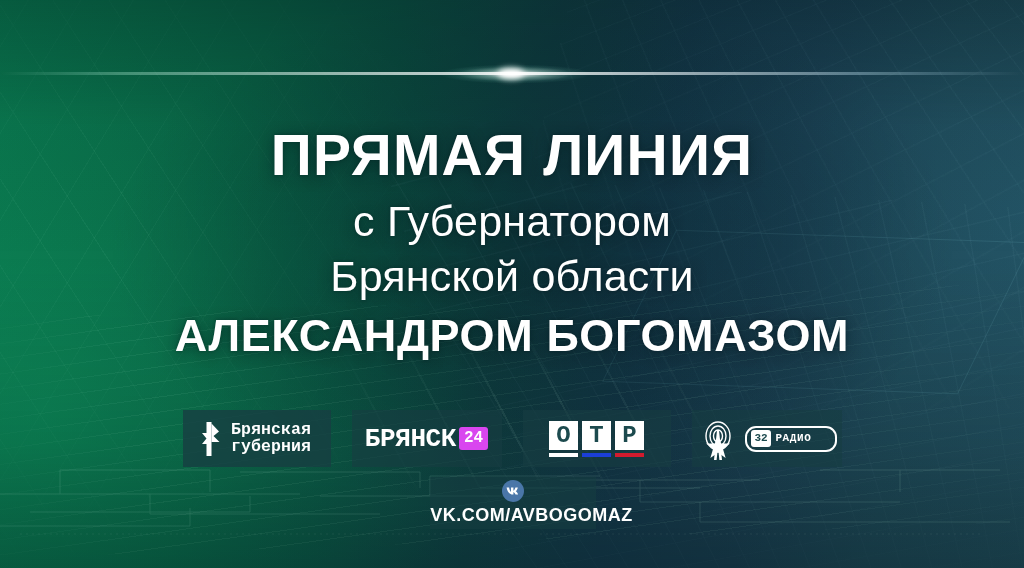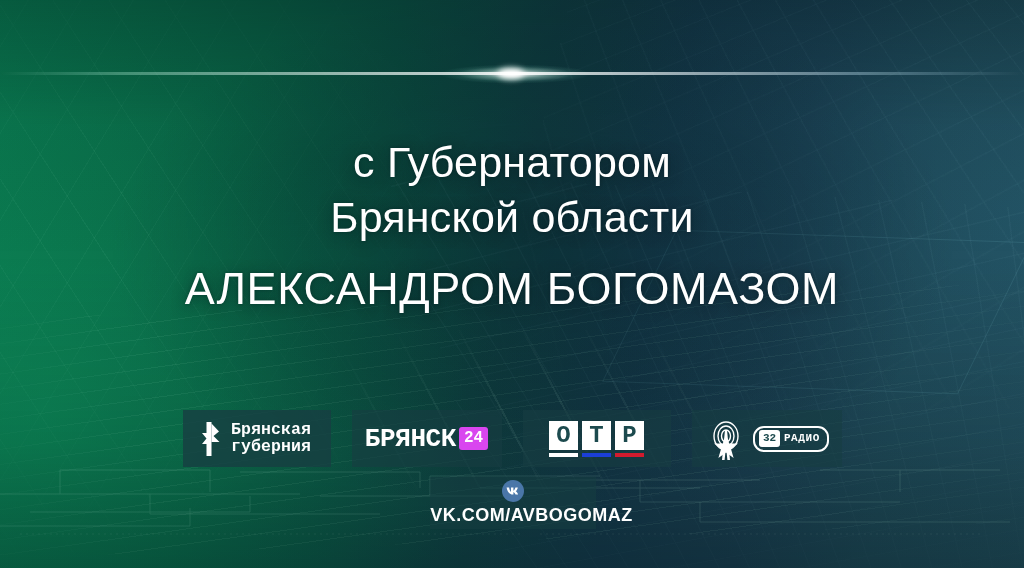--- a/index.html
+++ b/index.html
@@ -177,24 +177,24 @@
   .t-sub{
     font-size:43px;
     font-weight:500;
     letter-spacing:.2px;
     line-height:1.29;
     margin-top:9px;
     white-space:nowrap;
   }
   .t-name{
     font-size:45px;
-    font-weight:normal;
+    font-weight:bold;
     letter-spacing:.6px;
     line-height:1.1;
-    margin-top:18px;
+    margin-top:6px;
     white-space:nowrap;
   }
 
   
   .logo-row{
     position:absolute;left:0;right:0;top:410px;
     display:flex;justify-content:center;align-items:center;
     gap:21px;
     font-family:Liberation Mono, monospace;
   }
@@ -246,21 +246,21 @@
   .bar-w{background:#ffffff;}
   .bar-b{background:#1b3fd8;}
   .bar-r{background:#d21b2e;}
 
   
   .radio{display:flex;align-items:center;gap:5px;}
   .radio-mark{width:44px;height:44px;flex:0 0 auto;}
   .radio-pill{
     border:2px solid #fff;border-radius:11px;
     display:flex;align-items:center;gap:4px;
-    padding:2px 7px 3px 4px;
+    padding:2px 24px 3px 4px;
   }
   .radio-32{
     background:#fff;color:#1c4a4e;
     font-size:11px;font-weight:bold;line-height:1;
     padding:3px 4px;border-radius:3px;letter-spacing:-.2px;
   }
   .radio-word{
     color:#fff;font-size:11px;font-weight:bold;letter-spacing:.6px;line-height:1;
   }
 
@@ -311,20 +311,21 @@
   </svg>
 
   <div class="bg bg-vignette"></div>
   <div class="bg bg-vert"></div>
 
   <div class="flare-glow"></div>
   <div class="flare-line"></div>
   <div class="flare-core"></div>
 
   <div class="headline">
+    <div class="t-main">ПРЯМАЯ ЛИНИЯ</div>
     <div class="t-sub">с Губернатором</div>
     <div class="t-sub" style="margin-top:0">Брянской области</div>
     <div class="t-name">АЛЕКСАНДРОМ БОГОМАЗОМ</div>
   </div>
 
   <div class="logo-row">
 
     <div class="logo-tile tile-gub">
       <div class="gub">
         <svg class="gub-flag" viewBox="0 0 22 34">

